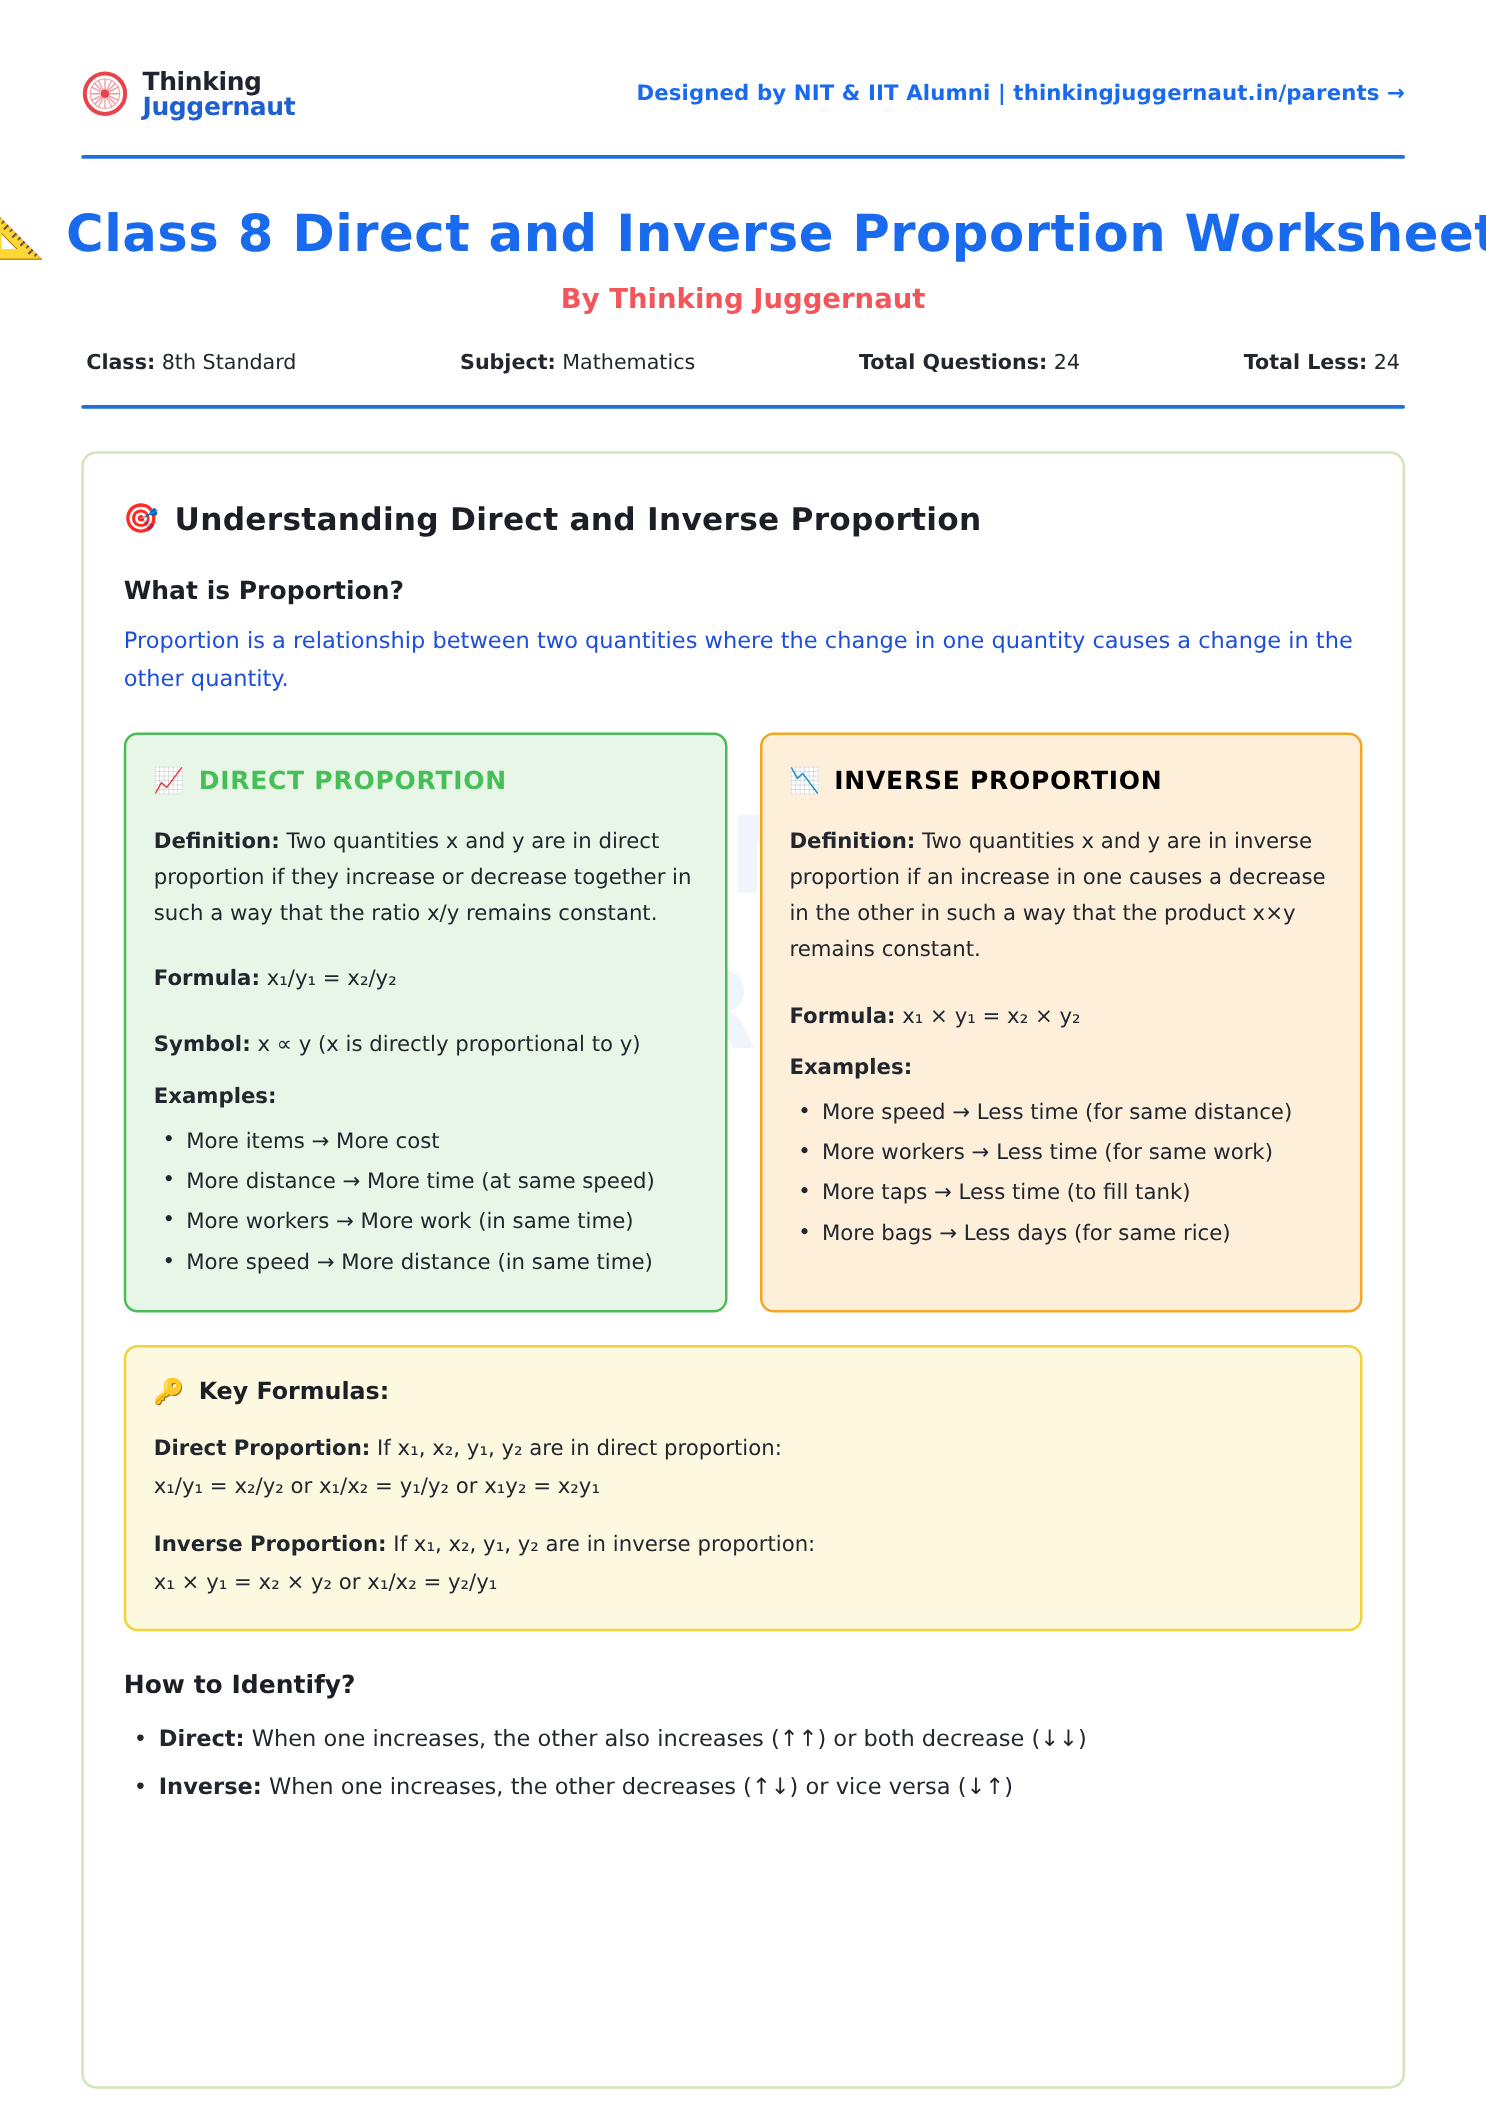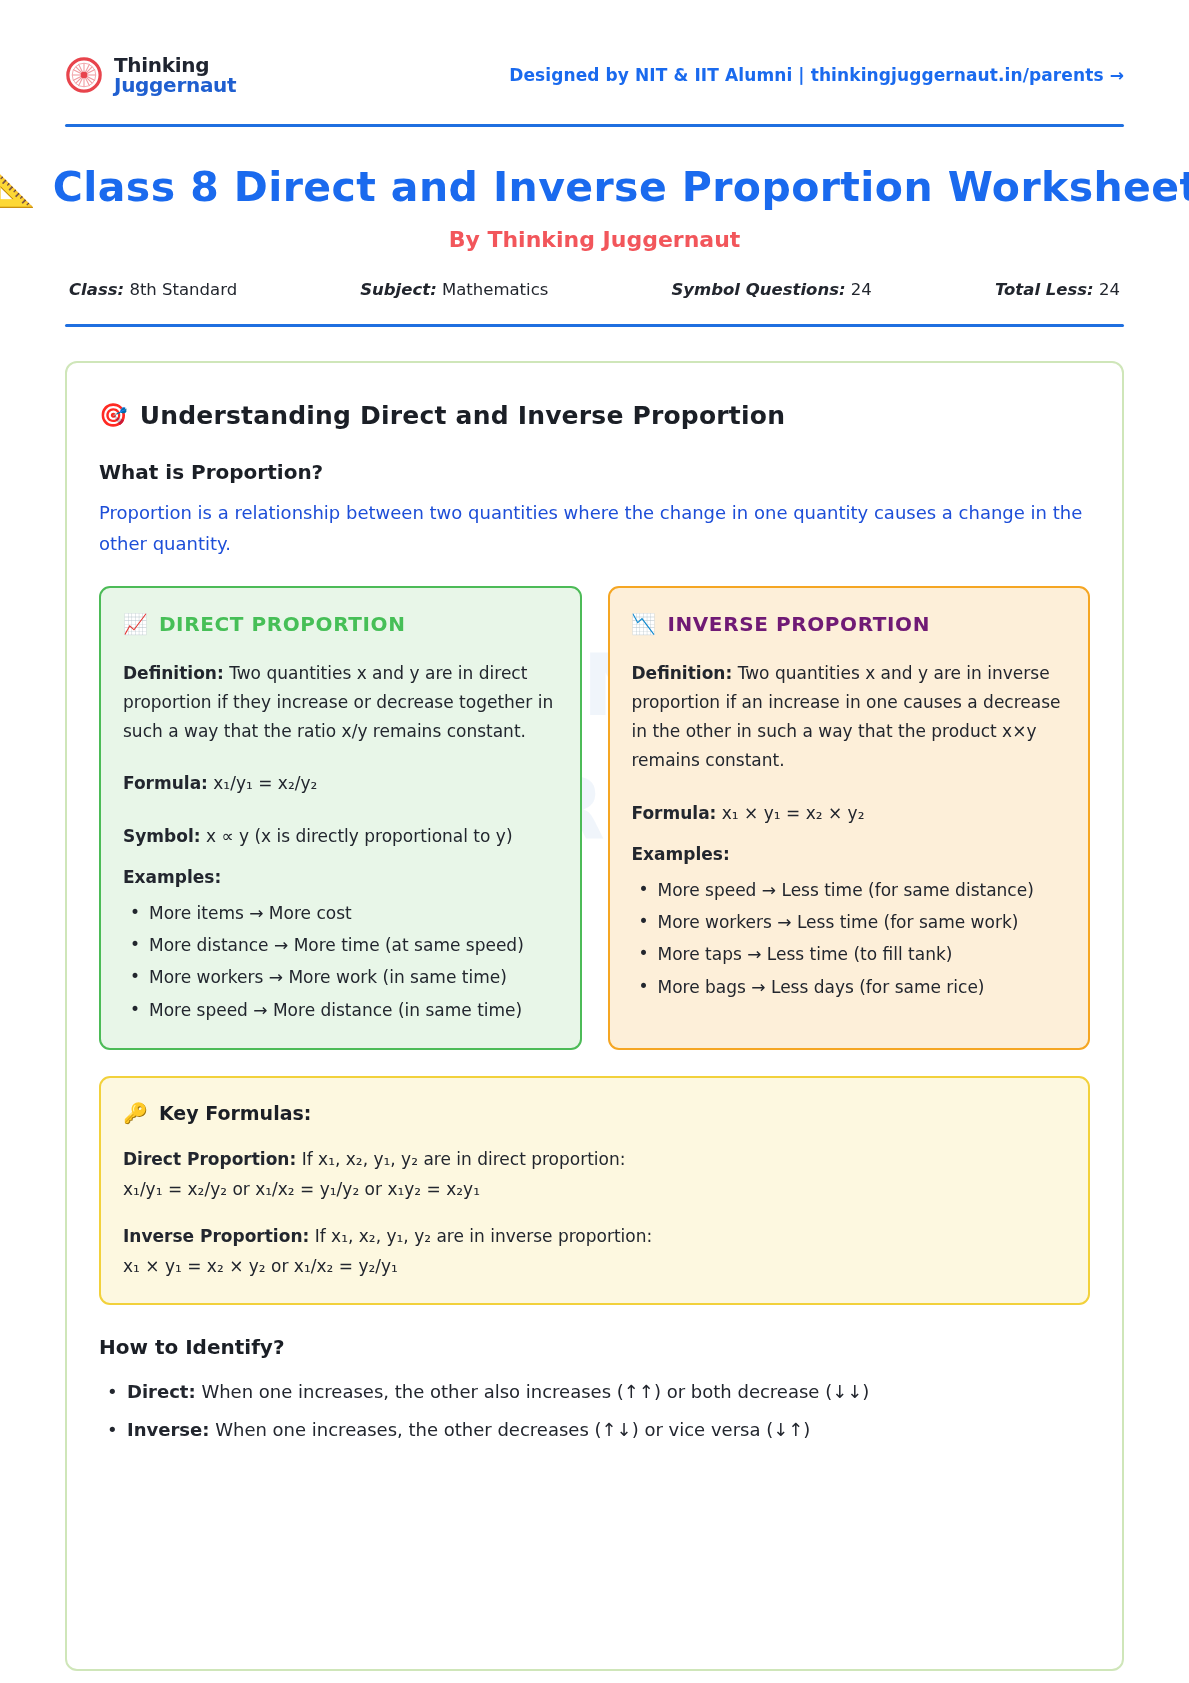--- a/index.html
+++ b/index.html
@@ -42,21 +42,21 @@
   }
   .byline {
     text-align: center; margin-top: 16px;
     font-size: 22px; font-weight: bold; color: #f2565b;
   }
   .meta-row {
     display: flex; justify-content: space-between; align-items: baseline;
     margin-top: 28px; padding: 0 4px;
   }
   .meta-item { font-size: 16.5px; color: #22262e; white-space: nowrap; }
-  .meta-item b { font-weight: bold; font-style: italic; }
+  .meta-item b { font-weight: bold; }
   .rule-bottom { height: 3px; background: #1f6fe0; border-radius: 2px; margin-top: 25px; }
 
   
   .content-card {
     margin-top: 34px; border: 2px solid #cfe6b9; border-radius: 12px;
     background: #ffffff; padding: 38px 32px 30px 32px; position: relative;
     height: 1310px; overflow: hidden;
   }
   .watermark {
     position: absolute; left: 110px; top: 260px; z-index: 0;
@@ -76,21 +76,21 @@
 
   
   .card-grid { display: flex; gap: 26px; margin-top: 26px; }
   .prop-card { flex: 1; border-radius: 11px; padding: 24px 22px 22px 22px; }
   .prop-card.direct { background: #e8f6e8; border: 2px solid #4cbb57; }
   .prop-card.inverse { background: #fdefd9; border: 2px solid #f5a623; }
   .prop-head { display: flex; align-items: center; gap: 11px; margin-bottom: 22px; }
   .prop-head .emoji { font-size: 20px; line-height: 1; }
   .prop-head .label { font-size: 20px; font-weight: bold; letter-spacing: 0.6px; }
   .prop-card.direct .label { color: #46bf57; }
-  .prop-card.inverse .label { color: #701a75; }
+  .prop-card.inverse .label { color: #000000; }
 
   .prop-line { font-size: 17px; color: #22262e; line-height: 1.72; margin-bottom: 16px; margin-top: 23px; }
   .prop-line b { font-weight: bold; }
   .prop-line.def { margin-bottom: 20px; }
   .ex-title { font-size: 17px; font-weight: bold; color: #22262e; margin-bottom: 10px; }
   .ex-list { list-style: none; }
   .ex-list li {
     font-size: 17px; color: #22262e; line-height: 1.9;
     padding-left: 26px; position: relative;
   }
@@ -165,21 +165,21 @@
   <div class="meta-row">
     <div class="meta-item">
       <b>Class:</b>
       <span>8th Standard</span>
     </div>
     <div class="meta-item">
       <b>Subject:</b>
       <span>Mathematics</span>
     </div>
     <div class="meta-item">
-      <b>Symbol Questions:</b>
+      <b>Total Questions:</b>
       <span>24</span>
     </div>
     <div class="meta-item">
       <b>Total Less:</b>
       <span>24</span>
     </div>
   </div>
 
   <div class="rule-bottom"></div>
 

